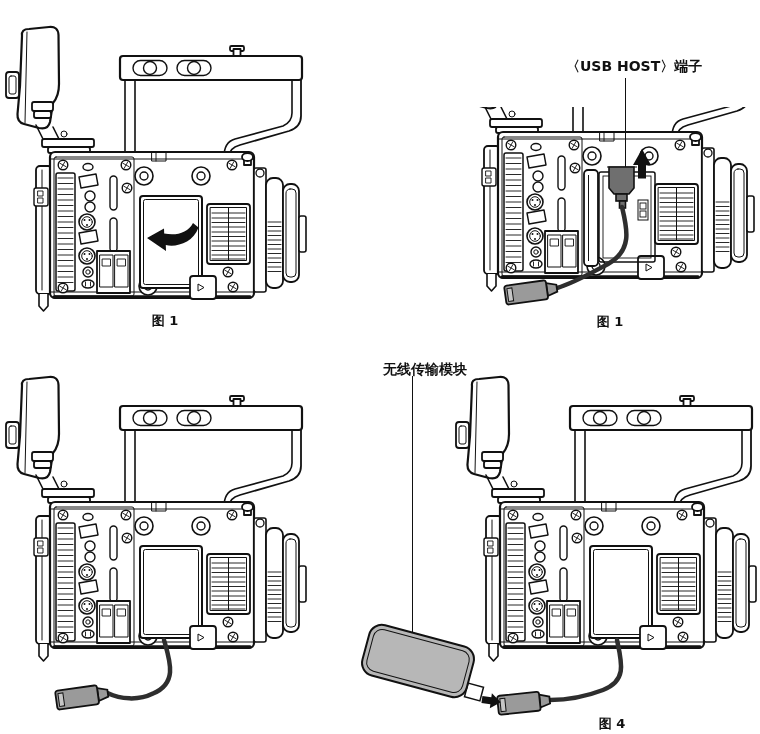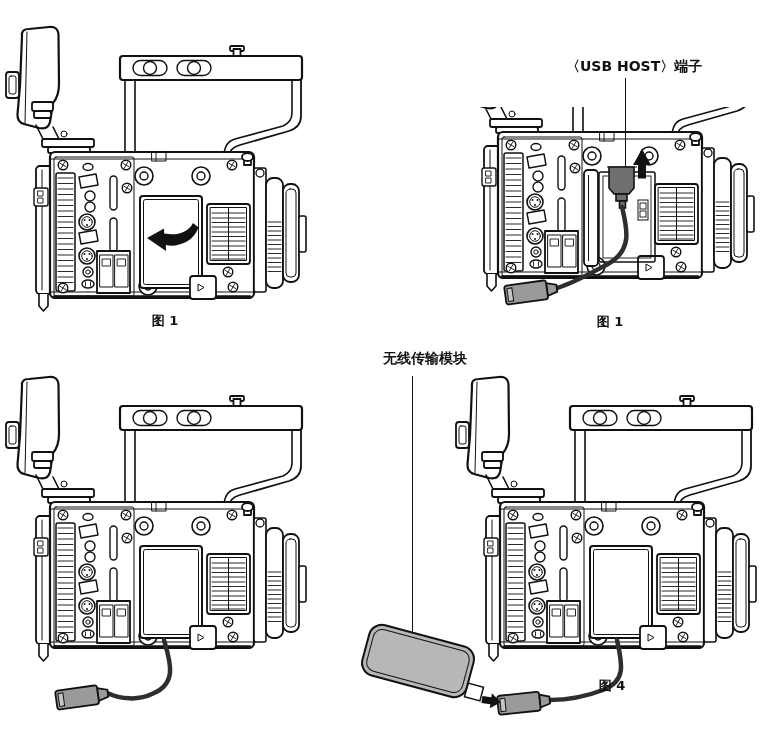--- a/index.html
+++ b/index.html
@@ -202,19 +202,19 @@
     <path class="fw" style="stroke-width:1.5" d="M464.5,696.7 L468.1,683.1 L483.5,687.3 L479.9,700.9 Z"></path>
     <g transform="translate(418,661) rotate(15)">
       <rect class="module" x="-54" y="-26" width="108" height="52" rx="13"></rect>
       <rect class="ln1" x="-49.5" y="-21.5" width="99" height="43" rx="9"></rect>
     </g>
     <path class="blk" transform="translate(482,699) rotate(8)" d="M0,-3 H9 V-7 L19,0.5 L9,8 V4 H0 Z"></path>
   </g>
 </svg>
 
 <div class="lbl" style="left:566px;top:58px;">〈USB HOST〉端子</div>
-<div class="lbl" style="left:383px;top:350px;">无线传输模块</div>
+<div class="lbl" style="left:383px;top:361px;">无线传输模块</div>
 
 <div class="caption" style="left:100px;top:312px;">图 1</div>
 <div class="caption" style="left:545px;top:313px;">图 1</div>
-<div class="caption" style="left:547px;top:677px;">图 4</div>
+<div class="caption" style="left:547px;top:715px;">图 4</div>
 
 </div>
 
 </body></html>

